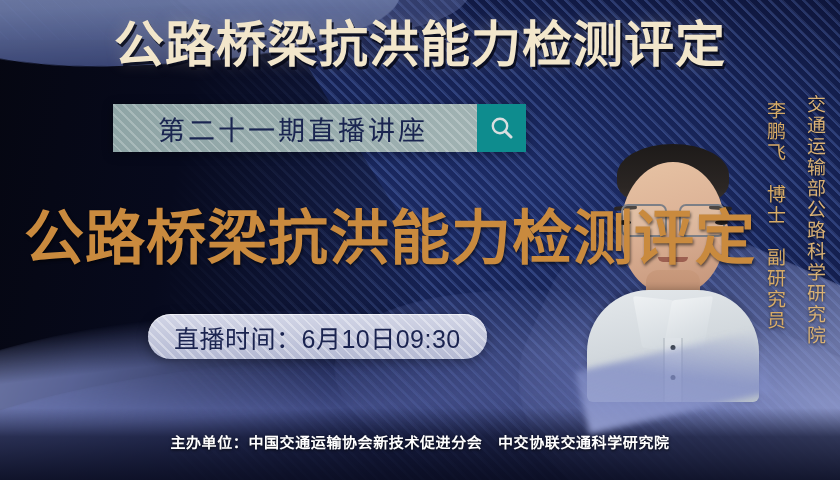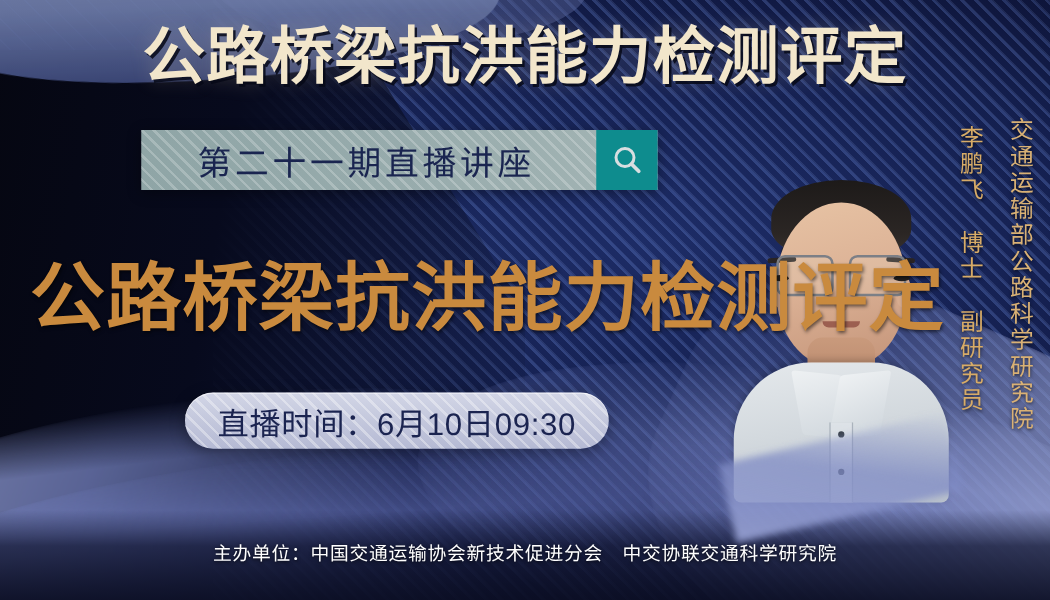--- a/index.html
+++ b/index.html
@@ -219,21 +219,21 @@
     letter-spacing: 0.5px;
     color: #1b2450;
     white-space: nowrap;
   }
 
   .footer {
     position: absolute;
     left: 0; right: 0; bottom: 28px;
     text-align: center;
     font-size: 15px;
-    font-weight: 400;
+    font-weight: 700;
     letter-spacing: 0.6px;
     color: #ffffff;
     text-shadow: 0 1px 3px rgba(0,0,0,0.8);
     white-space: nowrap;
   }
 
   
   .speaker-photo {
     position: absolute;
     right: 88px; bottom: 78px;

